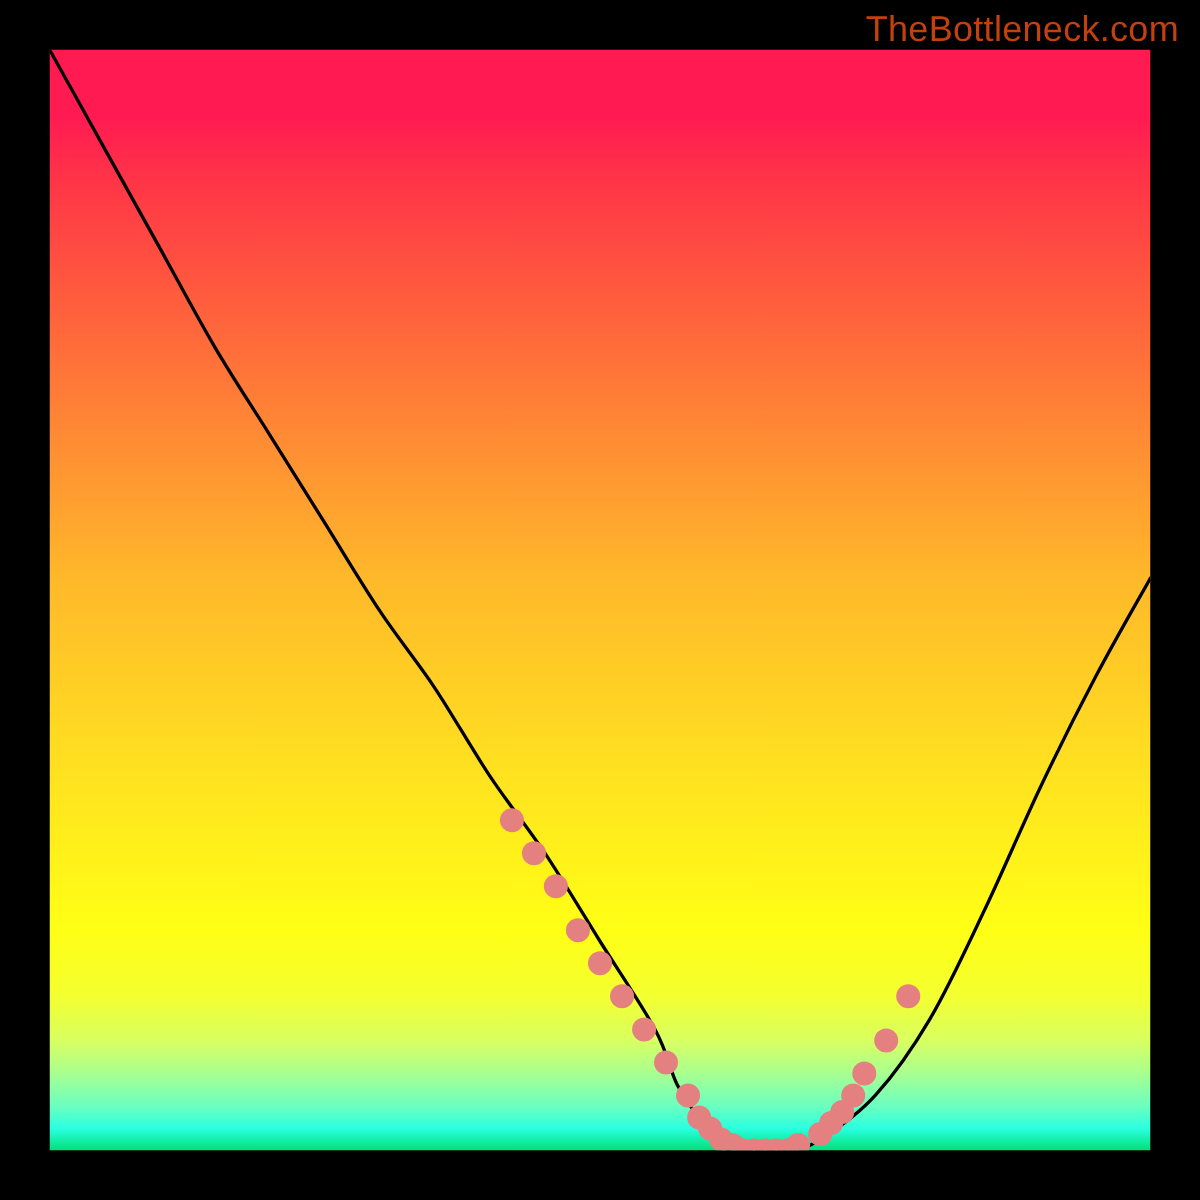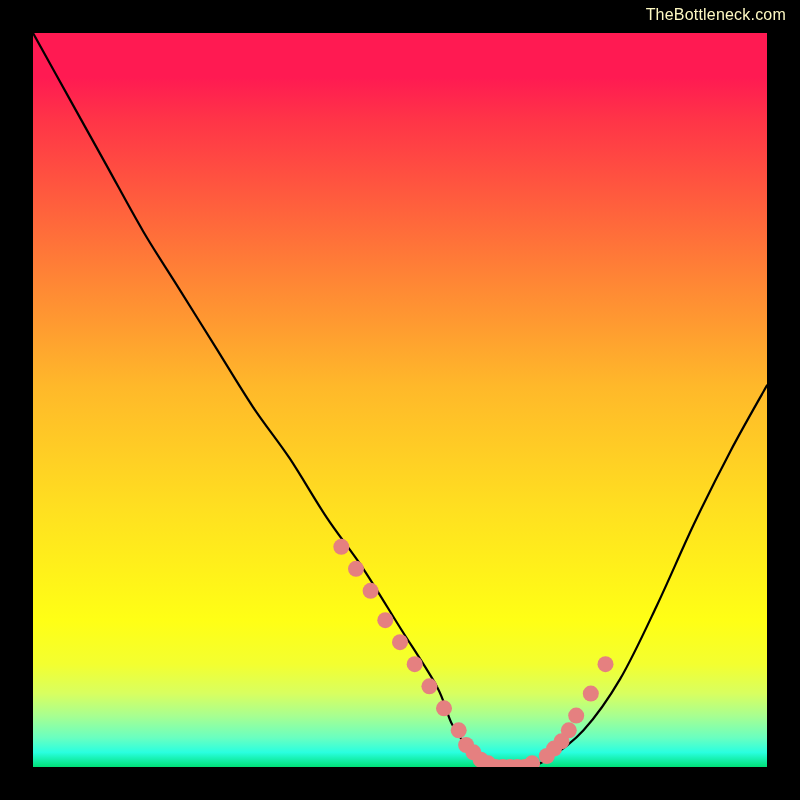--- a/index.html
+++ b/index.html
@@ -42,22 +42,22 @@
       #a8ff90 93%,
       #6affc0 96%,
       #2affe0 98%,
       #00e078 100%
     );
   }
   .watermark {
     position: absolute;
     top: 6px;
     right: 14px;
-    color: #fef9c3;
-    font-size: 16px;
+    color: #c2410c;
+    font-size: 24px;
     font-weight: 500;
     letter-spacing: 0.2px;
     user-select: none;
   }
   svg.curve {
     position: absolute;
     inset: 0;
   }
 </style>
 </head>

